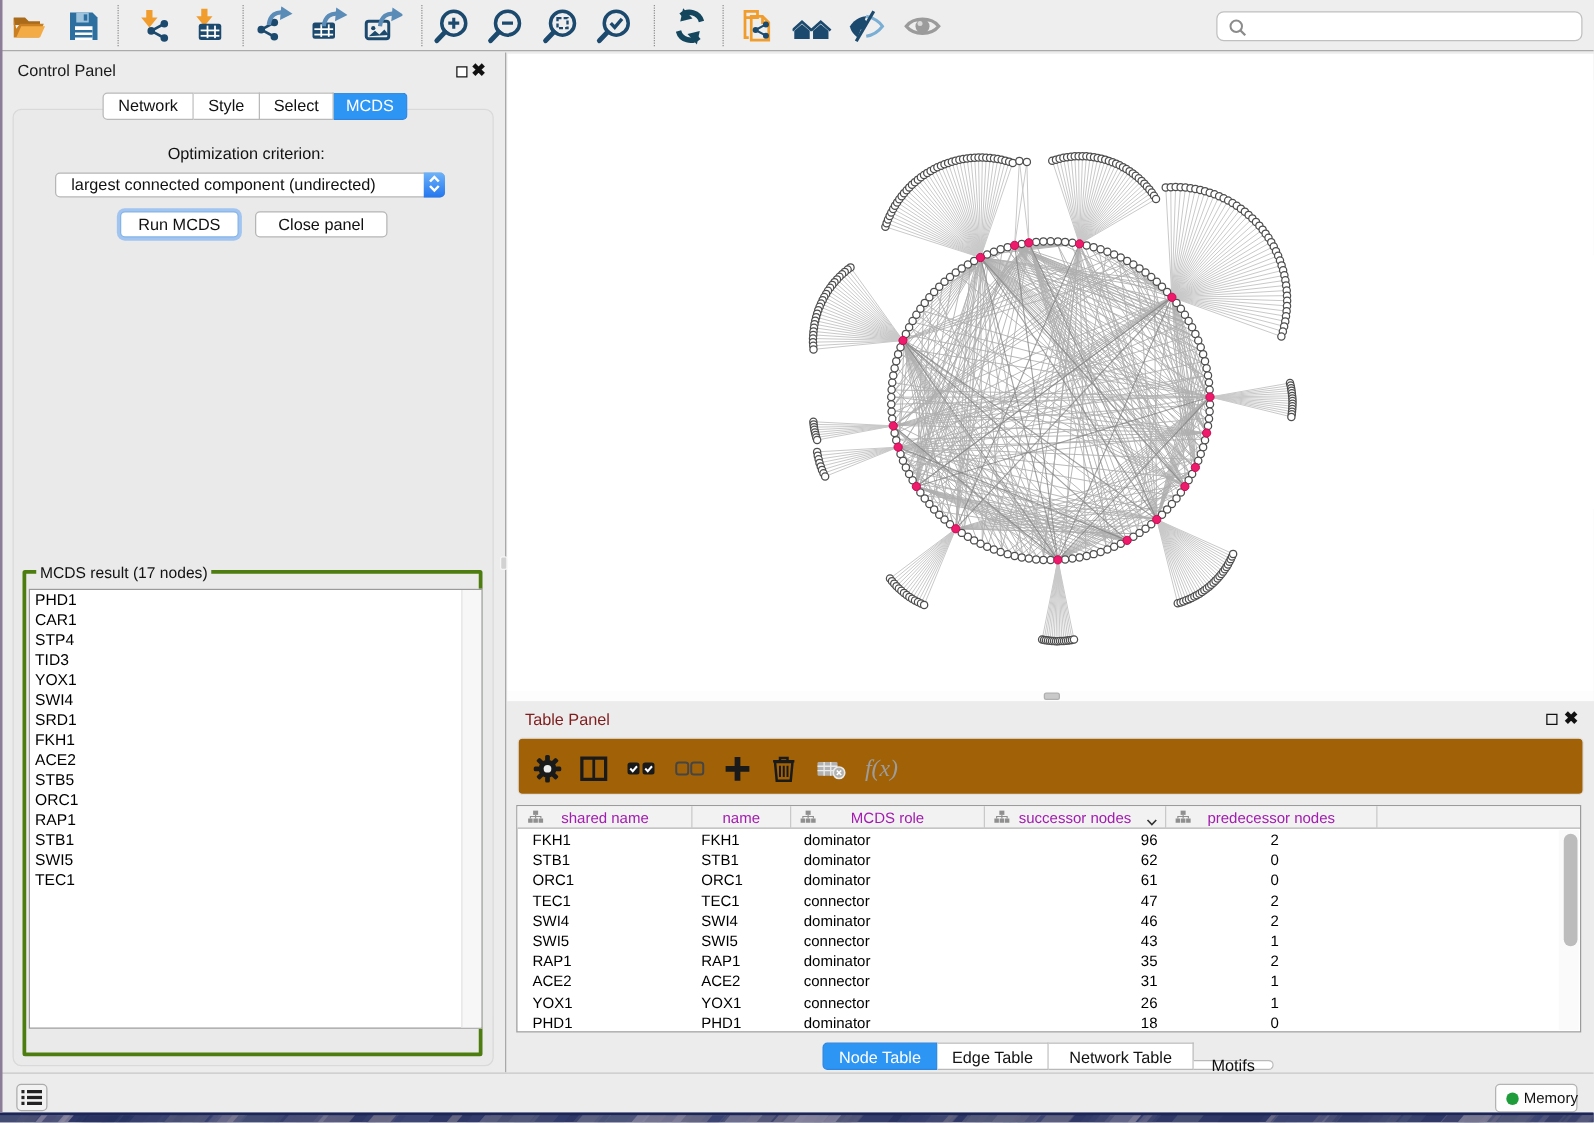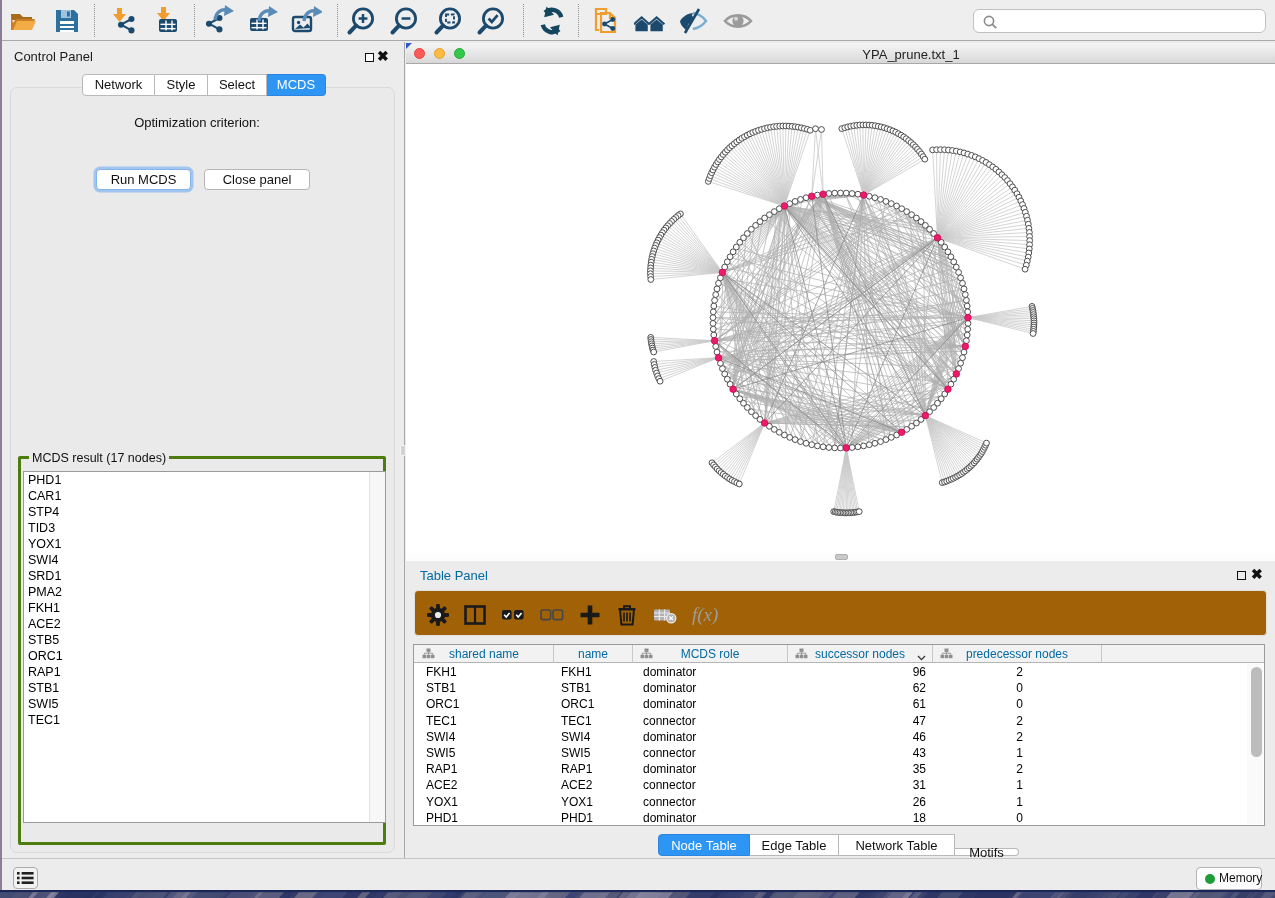--- a/index.html
+++ b/index.html
@@ -50,26 +50,26 @@
 #tl-r { left:8px; background:#fc5b57; border:1px solid #e2443f; }
 #tl-y { left:28px; background:#fdbc40; border:1px solid #e0a334; }
 #tl-g { left:48px; background:#34c94b; border:1px solid #2aa938; }
 #net-corner { position:absolute; left:0; top:0; width:0; height:0; border-left:6px solid #2b57cf; border-bottom:6px solid transparent; }
 #net-canvas { position:absolute; left:0; top:21px; width:869px; height:489px; background:#fff; overflow:hidden; }
 #net-hscroll { position:absolute; left:0; top:510px; width:869px; height:8px; background:#fdfdfd; }
 #net-hthumb { position:absolute; left:429px; top:1px; width:13px; height:6px; background:#c9c9c9; border:1px solid #b0b0b0; border-radius:2px; }
 
 
 #tp { left:406px; top:561px; width:869px; height:297px; background:#ececec; }
-#tp-title { position:absolute; left:14px; top:7px; font-size:13px; color:#0369a1; }
+#tp-title { position:absolute; left:14px; top:7px; font-size:13px; color:#7f1d1d; }
 #tp-float { position:absolute; left:831px; top:10px; width:9px; height:9px; border:1.5px solid #111; background:#ececec; }
 #tp-close { position:absolute; left:845px; top:5px; font-size:14px; font-weight:bold; color:#111; }
 #tp-toolbar { position:absolute; left:8px; top:29px; width:853px; height:46px; background:#a16207; border:1px solid #e0e0e0; border-radius:4px; }
 #tbl { position:absolute; left:7px; top:83px; width:852px; height:182px; background:#ffffff; border:1px solid #9b9b9b; }
-#thead { position:absolute; left:0; top:0; width:850px; height:18px; background:#f2f2f2; border-bottom:1px solid #b5b5b5; font-size:12px; color:#0369a1; }
+#thead { position:absolute; left:0; top:0; width:850px; height:18px; background:#f2f2f2; border-bottom:1px solid #b5b5b5; font-size:12px; color:#a21caf; }
 .th { position:absolute; top:0; height:18px; border-right:1px solid #c9c9c9; display:flex; align-items:center; justify-content:center; gap:4px; white-space:nowrap; overflow:hidden; }
 .trow { position:absolute; left:0; width:850px; height:16.2px; font-size:12px; color:#000; }
 .trow span { position:absolute; top:1px; }
 #tbl-vscroll { position:absolute; right:1px; top:19px; width:16px; height:160px; background:#fafafa; }
 #tbl-vthumb { position:absolute; left:4px; top:3px; width:11px; height:90px; background:#bcbcbc; border-radius:5.5px; }
 .bottabs { position:absolute; left:252px; top:273px; height:22px; display:flex; font-size:13px; }
 
 
 #statusbar { left:0; top:858px; width:1275px; height:32px; background:#ececec; border-top:1px solid #c6c6c6; }
 #hambtn { position:absolute; left:13px; top:8px; width:25px; height:22px; background:#f2f2f2; border:1px solid #ababab; border-radius:4px; }
@@ -237,55 +237,55 @@
   <div id="cp-close">✖</div>
   <div id="cp-grip"></div>
   <div id="cp-pane"></div>
   <div class="tabs">
     <div class="tabseg first" style="width:73px;">Network</div>
     <div class="tabseg" style="width:53px;">Style</div>
     <div class="tabseg" style="width:59px;">Select</div>
     <div class="tabseg last sel" style="width:59px;">MCDS</div>
   </div>
   <div id="opt-label">Optimization criterion:</div>
+  <div id="opt-select">largest connected component (undirected)
+    <div id="opt-spin">
+        <svg width="15" height="18" viewBox="0 0 15 18" style="position:absolute;left:1px;top:0;">
+          <path d="M4 7.2 L7.5 3.6 L11 7.2" stroke="#fff" stroke-width="2" fill="none"></path>
+          <path d="M4 10.8 L7.5 14.4 L11 10.8" stroke="#fff" stroke-width="2" fill="none"></path>
+        </svg>
+      </div>
+  </div>
   <div class="btn" id="btn-run">Run MCDS</div>
   <div class="btn" id="btn-close">Close panel</div>
   <div id="fieldset">
     <div id="fieldset-label">MCDS result (17 nodes)</div>
     <div id="mcds-list">
         <div class="itm">PHD1</div>
 <div class="itm">CAR1</div>
 <div class="itm">STP4</div>
 <div class="itm">TID3</div>
 <div class="itm">YOX1</div>
 <div class="itm">SWI4</div>
 <div class="itm">SRD1</div>
-<div class="itm">PMA2</div>
 <div class="itm">FKH1</div>
 <div class="itm">ACE2</div>
 <div class="itm">STB5</div>
 <div class="itm">ORC1</div>
 <div class="itm">RAP1</div>
 <div class="itm">STB1</div>
 <div class="itm">SWI5</div>
 <div class="itm">TEC1</div>
         <div id="mcds-scroll"></div>
       </div>
   </div>
   <div id="cp-divider"></div>
 </div>
 
 <div class="abs" id="net">
-  <div id="net-title">
-    <div id="net-corner"></div>
-    <div class="tl" id="tl-r"></div>
-    <div class="tl" id="tl-y"></div>
-    <div class="tl" id="tl-g"></div>
-    <div class="txt">YPA_prune.txt_1</div>
-  </div>
   <div id="net-canvas"><svg width="869" height="489" viewBox="0 0 869 489">
 <g stroke="#7e7e7e" stroke-width="0.7" opacity="0.62">
 <line x1="378.4" y1="142.0" x2="558.7" y2="265.0"></line>
 <line x1="378.4" y1="142.0" x2="557.4" y2="276.3"></line>
 <line x1="378.4" y1="142.0" x2="555.1" y2="287.4"></line>
 <line x1="378.4" y1="142.0" x2="551.8" y2="298.2"></line>
 <line x1="378.4" y1="142.0" x2="547.5" y2="308.7"></line>
 <line x1="378.4" y1="142.0" x2="542.3" y2="318.8"></line>
 <line x1="378.4" y1="142.0" x2="536.2" y2="328.3"></line>
 <line x1="378.4" y1="142.0" x2="529.3" y2="337.2"></line>

